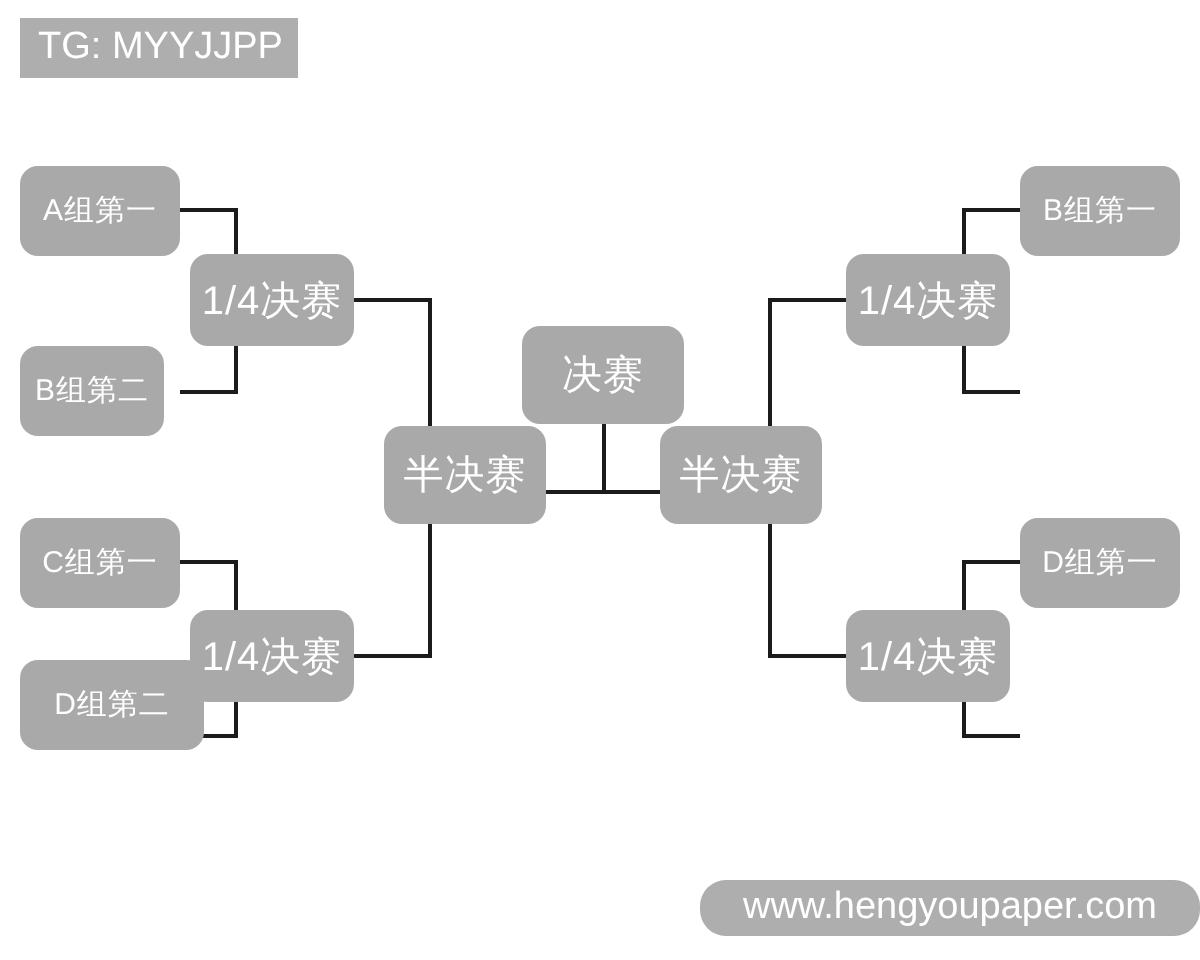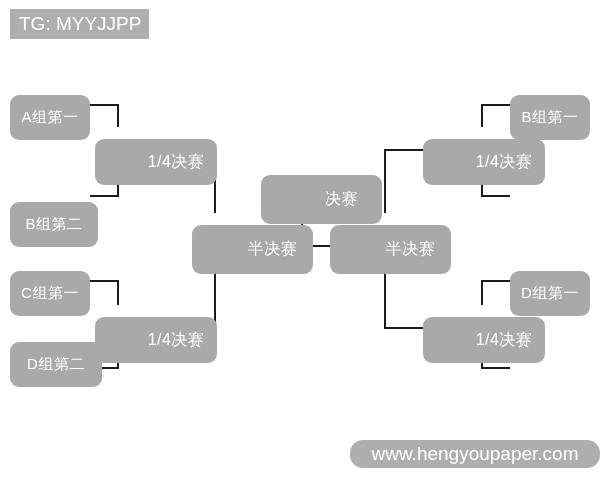--- a/index.html
+++ b/index.html
@@ -32,23 +32,22 @@
     position:absolute;
     background:var(--node-fill);
     color:var(--label-color);
     border-radius:9px;
     display:flex;
     align-items:center;
     justify-content:center;
     font-size:15px;
     letter-spacing:0.5px;
     white-space:nowrap;
-    margin-top:12px;
   }
-  .node.round{font-size:16px;padding-left:40px;}
+  .node.round{font-size:20px;}
   .banner{
     position:absolute;
     background:var(--banner-fill);
     color:var(--label-color);
     display:flex;
     align-items:center;
     white-space:nowrap;
   }
   .banner.tg{
     left:10px;top:9px;width:139px;height:30px;
@@ -86,21 +85,21 @@
     <polyline points="423,150 385,150 385,213"></polyline>
 
     <polyline points="510,281 482,281 482,305"></polyline>
     <polyline points="510,368 482,368 482,351"></polyline>
     <polyline points="423,328 385,328 385,262"></polyline>
   </svg>
 
   <div class="banner tg">TG: MYYJJPP</div>
 
   <div class="node team" style="left:10px;top:83px;width:80px;height:45px">A组第一</div>
-  <div class="node team" style="left:10px;top:190px;width:88px;height:45px">B组第二</div>
+  <div class="node team" style="left:10px;top:173px;width:72px;height:45px">B组第二</div>
   <div class="node team" style="left:10px;top:259px;width:80px;height:45px">C组第一</div>
   <div class="node team" style="left:10px;top:330px;width:92px;height:45px">D组第二</div>
 
   <div class="node round" style="left:95px;top:127px;width:82px;height:46px">1/4决赛</div>
   <div class="node round" style="left:95px;top:305px;width:82px;height:46px">1/4决赛</div>
 
   <div class="node round" style="left:192px;top:213px;width:81px;height:49px">半决赛</div>
   <div class="node round" style="left:261px;top:163px;width:81px;height:49px">决赛</div>
   <div class="node round" style="left:330px;top:213px;width:81px;height:49px">半决赛</div>
 

